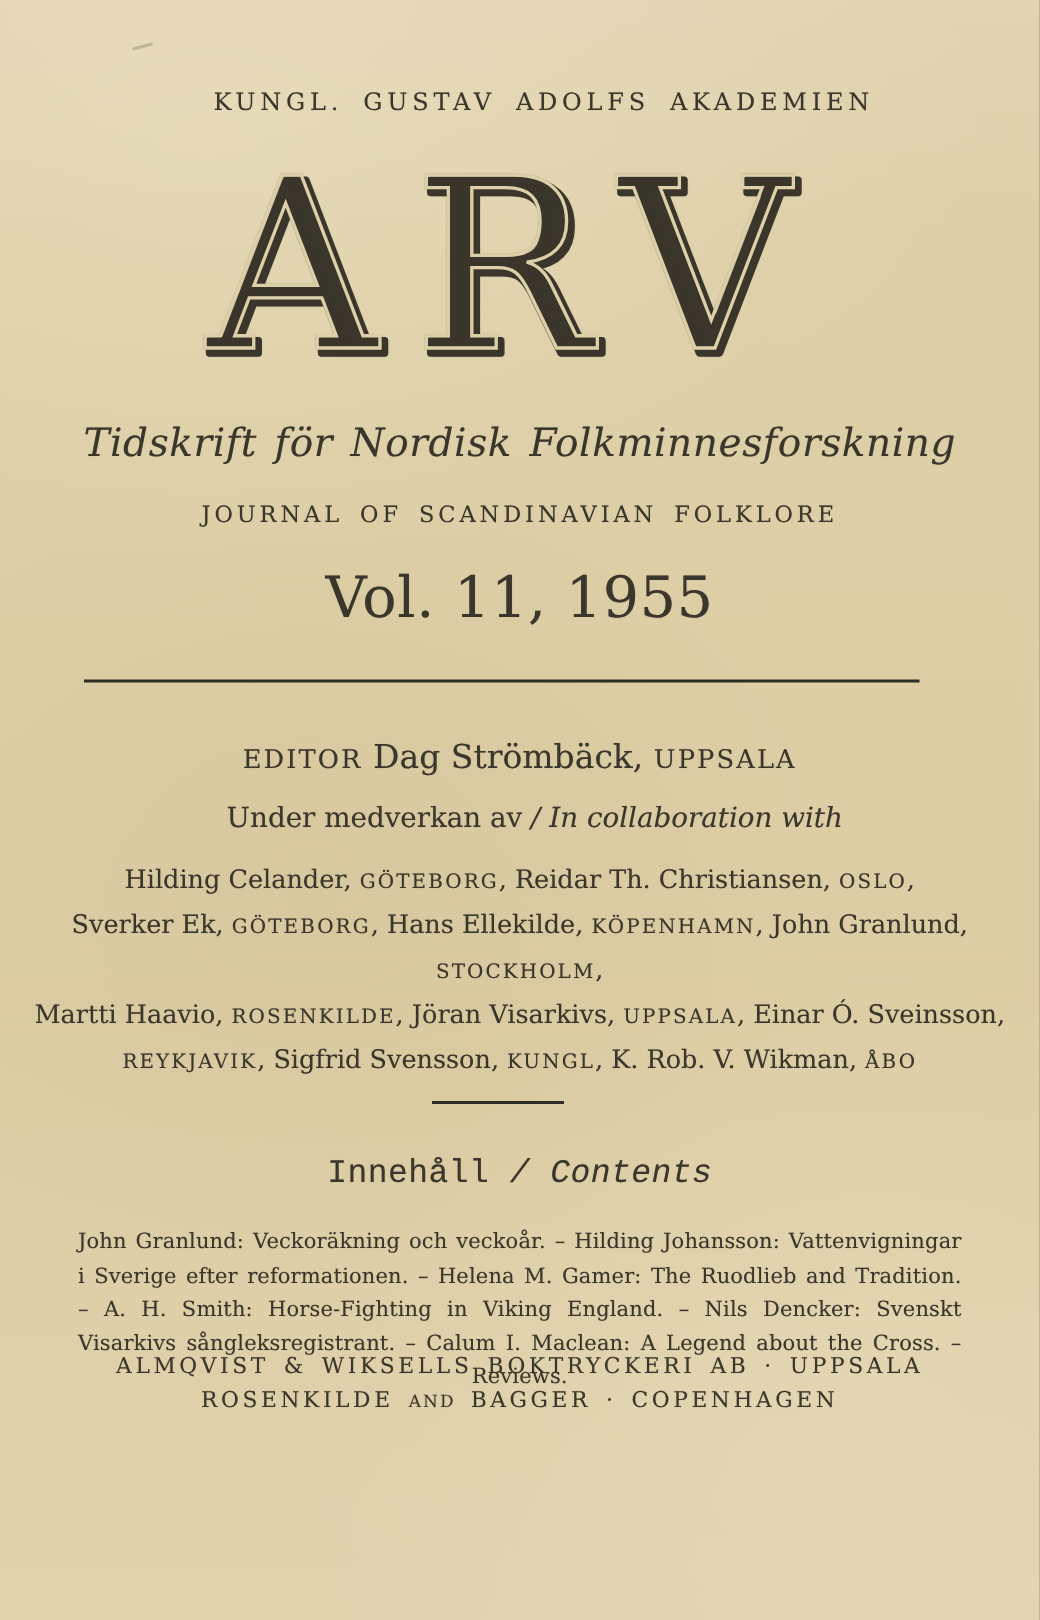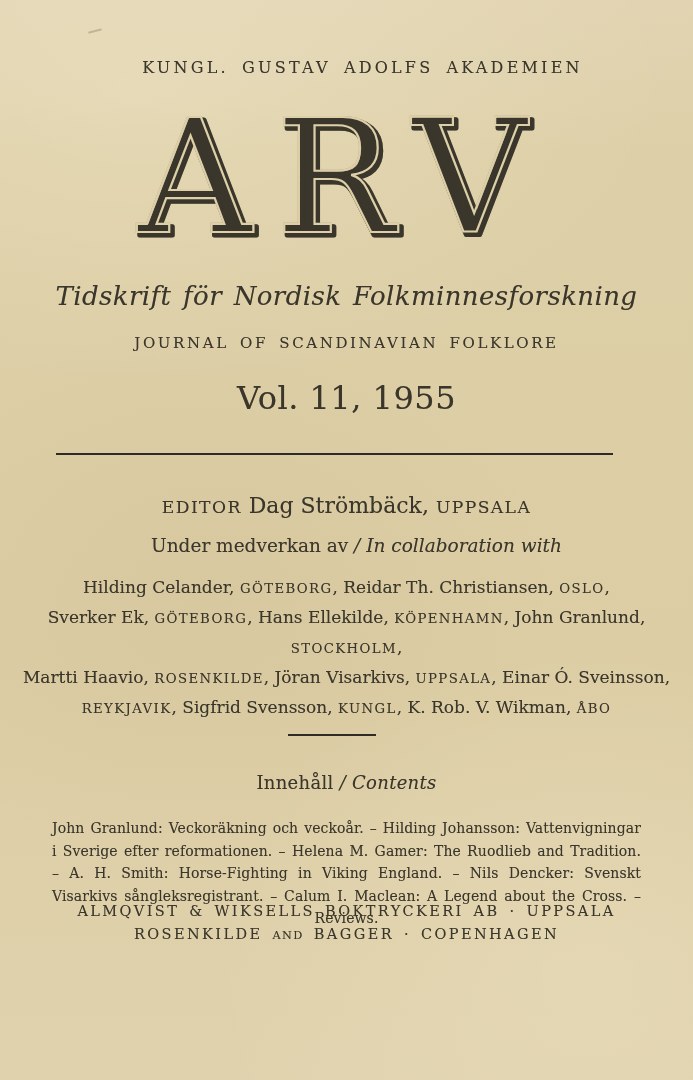--- a/index.html
+++ b/index.html
@@ -43,21 +43,21 @@
     font-size:26px;line-height:34px;
     letter-spacing:0.4px;word-spacing:3px;
   }
   .subtitle-en{
     margin-top:21px;
     font-size:15px;line-height:18px;
     letter-spacing:2.6px;word-spacing:4px;
   }
   .volume{
     margin-top:27px;
-    font-size:32px;line-height:38px;
+    font-size:38px;line-height:38px;
     letter-spacing:0.5px;
   }
   .rule-main{
     height:2px;background:#2f2c25;
     margin:36px 80px 0 56px;
     text-shadow:none;
   }
   .editor-line{
     margin-top:38px;
     font-size:22px;line-height:26px;
@@ -70,22 +70,23 @@
     margin-top:16px;
     font-size:17px;line-height:28px;
   }
   .rule-small{
     width:88px;height:2px;background:#2f2c25;
     margin:11px auto 0;transform:translateX(-15px);
     text-shadow:none;
   }
   .contents-heading{
     margin-top:34px;
-    font-size:18px;line-height:25px;
+    font-size:22px;line-height:25px;
     letter-spacing:0.3px;
+    font-family:Liberation Mono, monospace;
   }
   .contents-text{
     margin:22px 52px 0;
     font-size:14px;line-height:22.5px;
     text-align:justify;text-align-last:center;
     letter-spacing:0.1px;word-spacing:1px;
   }
   .imprint{
     position:absolute;left:0;right:0;top:902px;
   }

